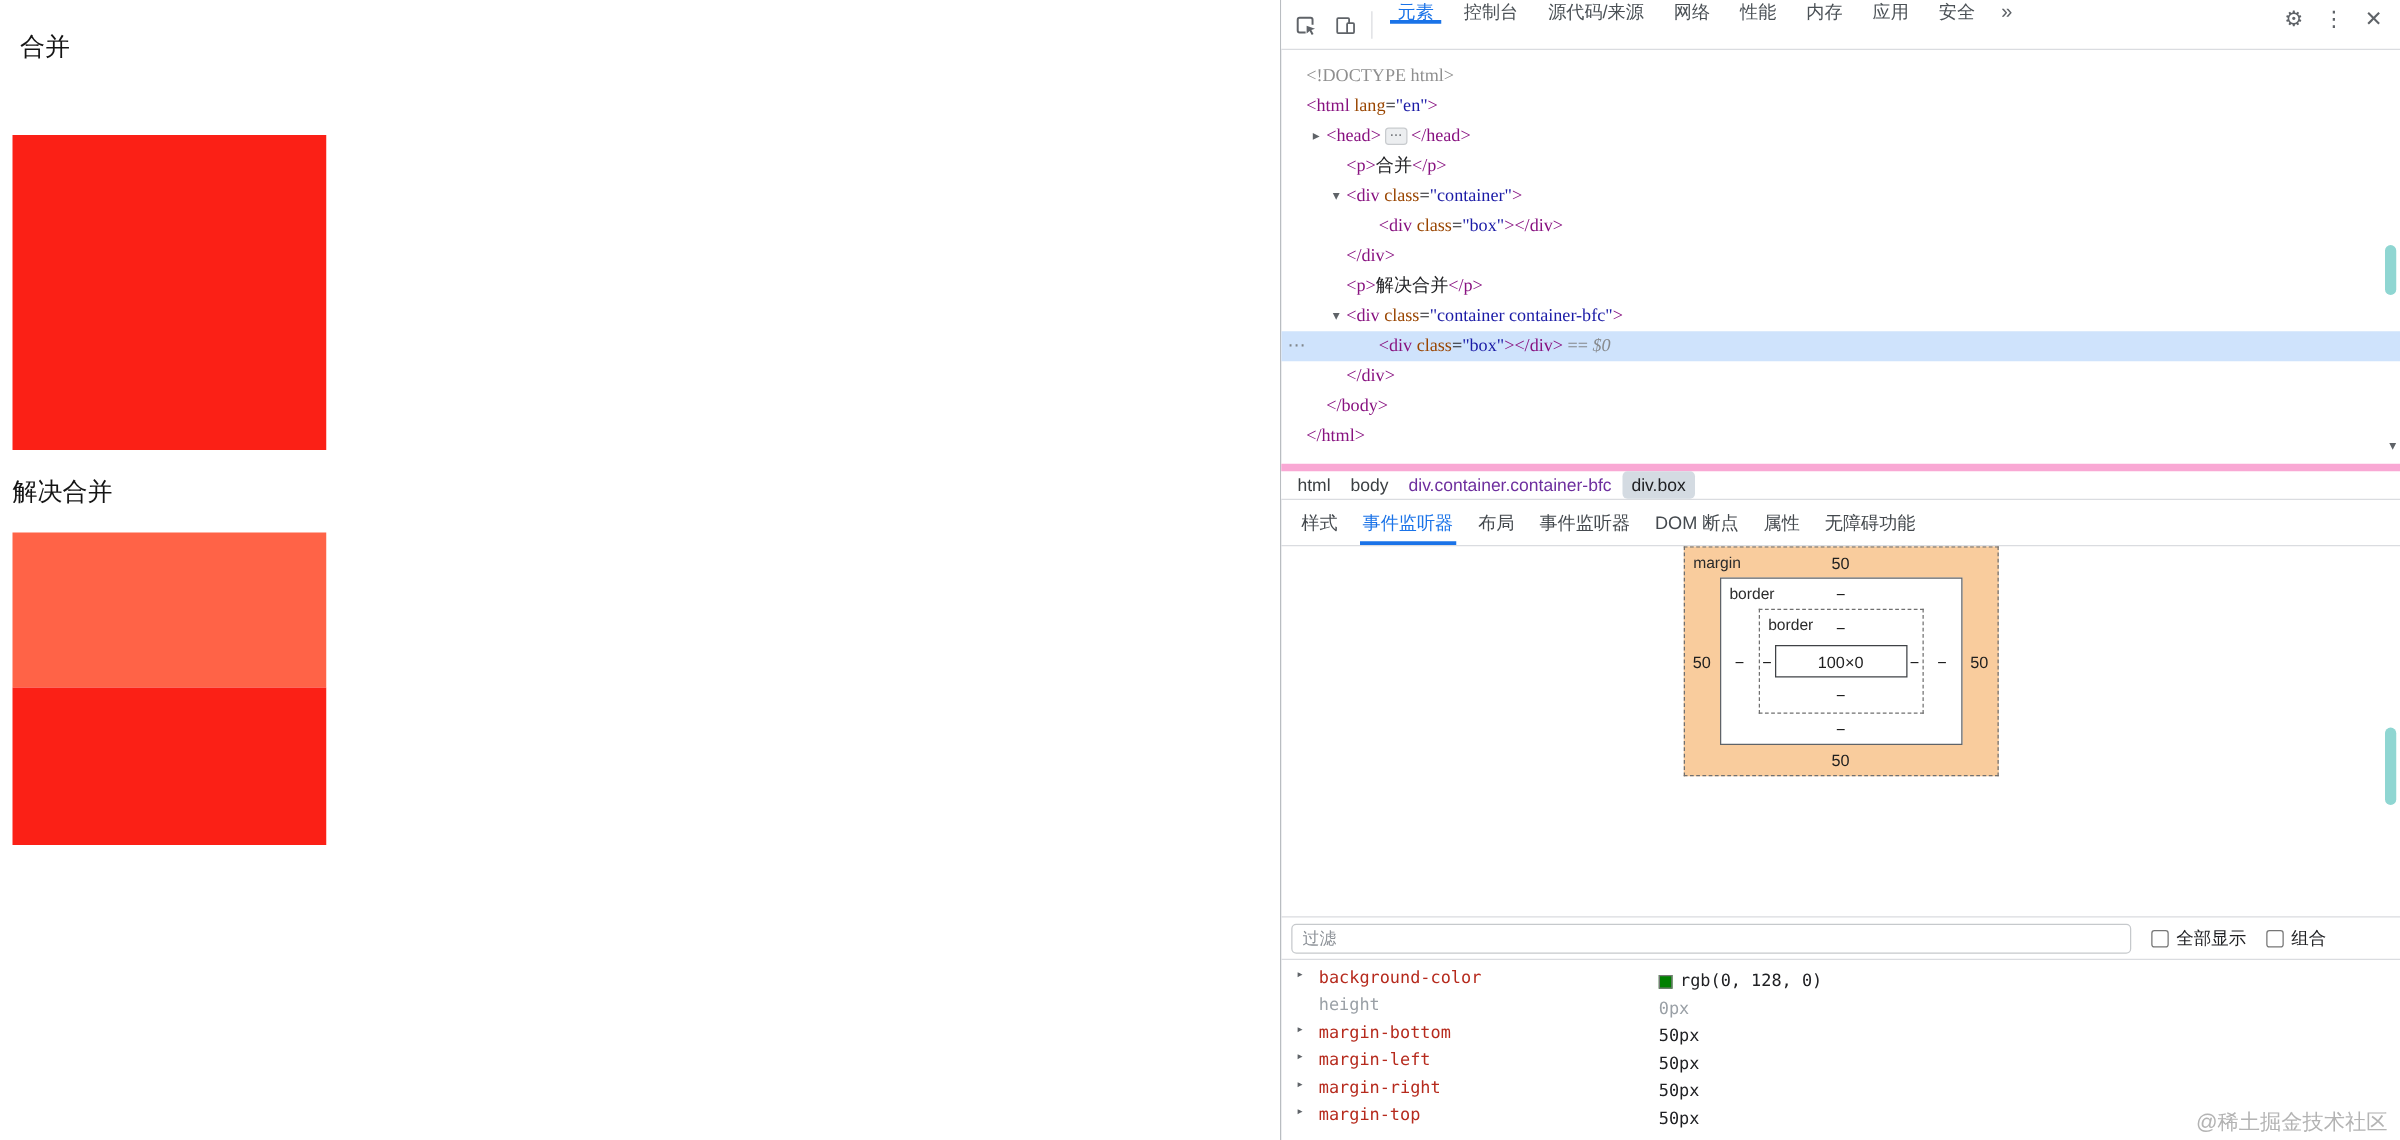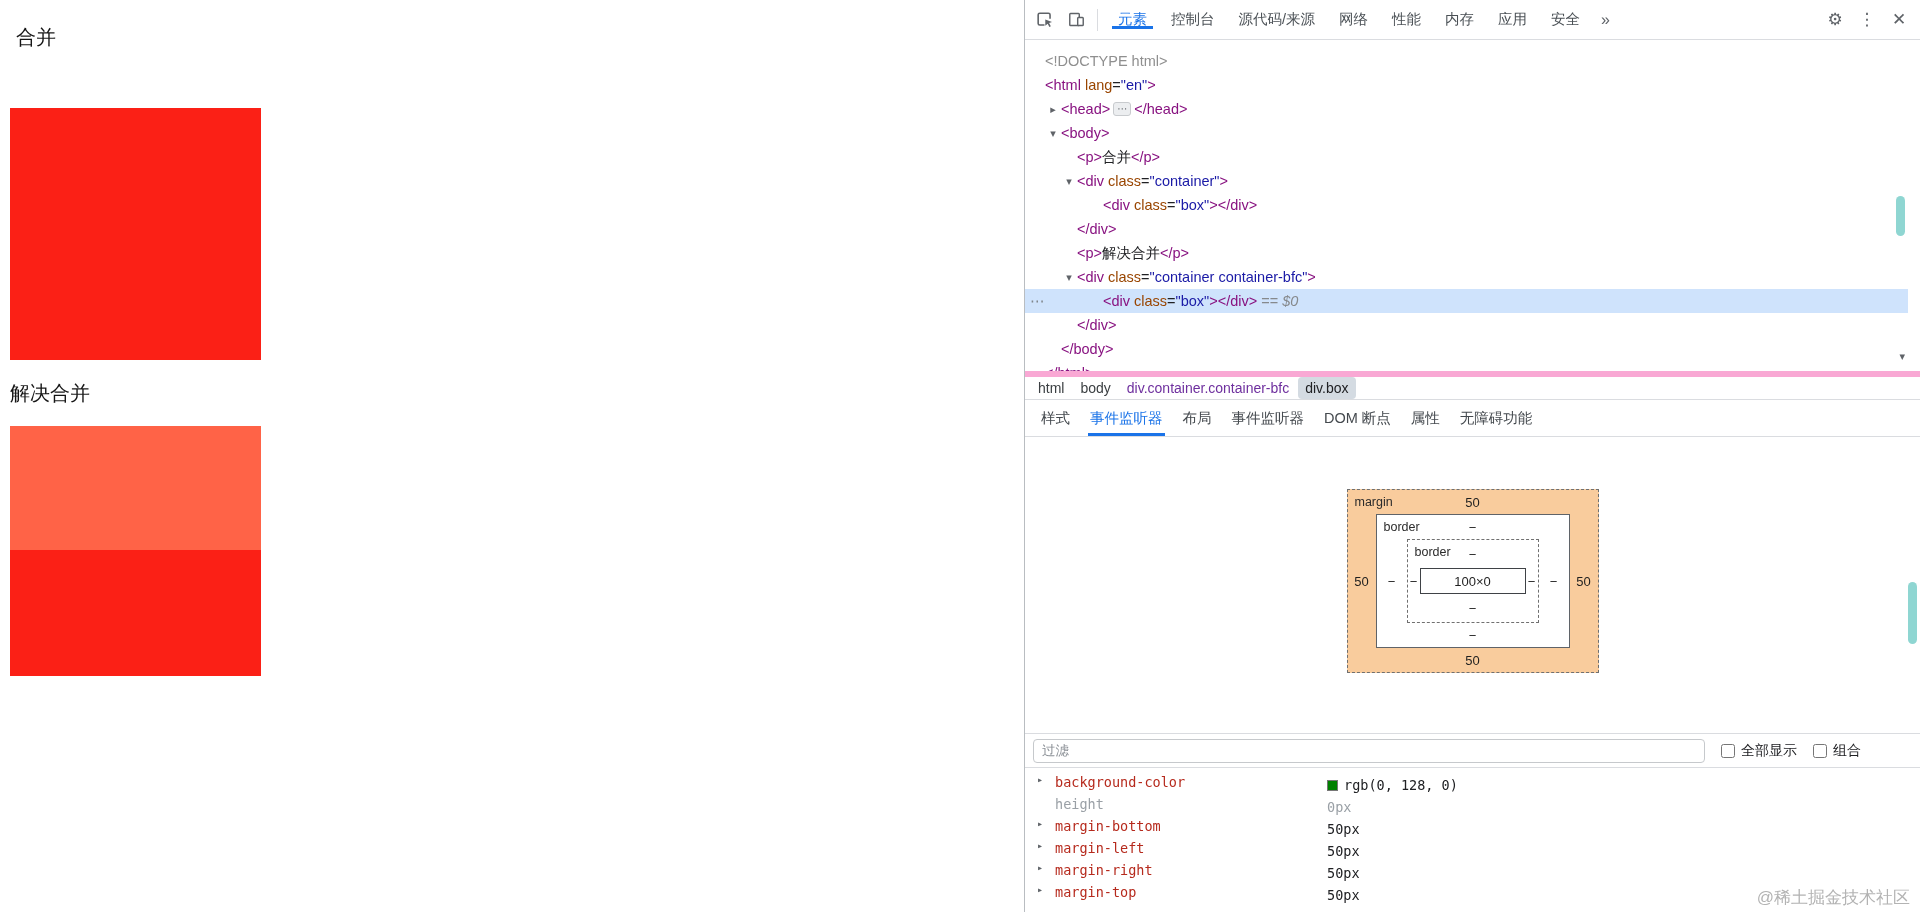--- a/index.html
+++ b/index.html
@@ -14,38 +14,38 @@
   .pbox{position:absolute;left:10px;width:251px}
   #red1{top:108px;height:252px}
   #orangebox{top:426px;height:124px}
   #red2{top:550px;height:126px}
 
   
   .devtools{position:absolute;left:1024px;top:0;width:896px;height:912px;background:#fff;
     border-left:1px solid #b9bdc1}
 
   
-  .dt-toolbar{position:absolute;top:0;left:0;right:0;height:40px;display:flex;align-items:center;
+  .dt-toolbar{position:absolute;top:0;left:0;right:0;height:40px;display:flex;align-items:flex-start;
     border-bottom:1px solid #dadce0;background:#fff}
   .tool-icons{display:flex;align-items:center;padding:0 4px;gap:2px}
   .ticon{width:30px;height:30px;border:none;background:none;display:flex;align-items:center;
     justify-content:center;cursor:pointer}
   .vsep{width:1px;height:22px;background:#dadce0;margin:9px 4px}
   .dt-tabs{display:flex;align-items:stretch}
   .dt-tab{display:flex;align-items:center;padding:0 12px;font-size:14.5px;color:#4b5156;
     position:relative;cursor:pointer;white-space:nowrap}
   .dt-tab.active{color:#1a73e8}
   .dt-tab.active::after{content:"";position:absolute;left:6px;right:6px;bottom:0;height:3px;background:#1a73e8}
   .more-tabs{font-size:16px;color:#5f6368;padding:0 9px;background:none;border:none;cursor:pointer}
   .right-icons{margin-left:auto;display:flex;align-items:center;gap:2px;padding-right:6px}
   .right-icons button{background:none;border:none;font-size:17px;color:#5f6368;width:30px;height:30px;cursor:pointer}
 
   
-  .dt-tree{position:absolute;top:40px;left:0;right:12px;height:331px;overflow:hidden;
-    font-family:Liberation Sans, sans-serif;font-size:14.5px;padding-top:9px}
+  .dt-tree{position:absolute;top:40px;left:0;right:0;height:331px;overflow:hidden;
+    font-family:Liberation Serif, serif;font-size:14.5px;padding-top:9px}
   .code-line{height:24px;line-height:24px;position:relative;white-space:pre;color:#202124}
   .code-line.selected{background:#cfe3fc}
   .tree-arrow{position:absolute;top:0;width:12px;color:#5f6368;font-size:11px;text-align:center;cursor:pointer}
   .tree-arrow.open::before{content:"▾"}
   .tree-arrow.closed::before{content:"▸"}
   .gutter-dots{position:absolute;left:5px;color:#80868b;letter-spacing:-1px}
   .tk-doctype{color:#8f8f8f}
   .tk-tag{color:#881280}
   .tk-attr{color:#994500}
   .tk-val{color:#1a1aa6}
@@ -68,21 +68,21 @@
 
   
   .dt-styletabs{position:absolute;top:400px;left:0;right:0;height:37px;display:flex;align-items:stretch;
     padding:0 6px;border-bottom:1px solid #dadce0;font-size:14.5px;color:#44494e}
   .stab{display:flex;align-items:center;padding:0 10px;position:relative;cursor:pointer;white-space:nowrap}
   .stab.active{color:#1a73e8}
   .stab.active::after{content:"";position:absolute;left:8px;right:8px;bottom:0;height:3px;background:#1a73e8}
 
   
   .dt-computed{position:absolute;top:437px;left:0;right:0;bottom:0;overflow:hidden}
-  .bm-wrap{display:flex;justify-content:center;margin-top:52px;font-size:13px;color:#1f1f1f}
+  .bm-wrap{display:flex;justify-content:center;font-size:13px;color:#1f1f1f}
   .bm-h{height:24px;display:flex;align-items:center;justify-content:center}
   .bm-padding .bm-h{height:28px}
   .bm-mid{display:flex;align-items:center}
   .bm-v{text-align:center}
   .bm-v.vm{width:28px}
   .bm-v.vb{width:30px}
   .bm-v.vp{width:12px}
   .bm-label{position:absolute;left:7px;top:5px;font-size:12.5px;color:#2b2b2b}
   .bm-margin{position:relative;background:#f9cc9d;border:1px dashed #707070}
   .bm-border{position:relative;background:#fff;border:1px solid #5f6368}
@@ -156,21 +156,20 @@
       <button>⋮</button>
       <button>✕</button>
     </div>
   </div>
 
   <div class="dt-tree">
     <div>
         <div class="code-line" style="padding-left: 20px;"><span class="tk-doctype">&lt;!DOCTYPE html&gt;</span></div>
         <div class="code-line" style="padding-left: 20px;"><span class="tk-tag">&lt;html</span><span class="tk-attr"> lang</span><span class="tk-plain">=</span><span class="tk-val">"en"</span><span class="tk-tag">&gt;</span></div>
         <div class="code-line" style="padding-left: 36px;"><span class="tree-arrow closed" style="left: 22px;"></span><span class="tk-tag">&lt;head&gt;</span><span class="tk-ellipsis">⋯</span><span class="tk-tag">&lt;/head&gt;</span></div>
-        <div class="code-line" style="padding-left: 36px;"><span class="tree-arrow open" style="left: 22px;"></span><span class="tk-tag">&lt;body&gt;</span></div>
         <div class="code-line" style="padding-left: 52px;"><span class="tk-tag">&lt;p&gt;</span><span class="tk-text">合并</span><span class="tk-tag">&lt;/p&gt;</span></div>
         <div class="code-line" style="padding-left: 52px;"><span class="tree-arrow open" style="left: 38px;"></span><span class="tk-tag">&lt;div</span><span class="tk-attr"> class</span><span class="tk-plain">=</span><span class="tk-val">"container"</span><span class="tk-tag">&gt;</span></div>
         <div class="code-line" style="padding-left: 78px;"><span class="tk-tag">&lt;div</span><span class="tk-attr"> class</span><span class="tk-plain">=</span><span class="tk-val">"box"</span><span class="tk-tag">&gt;</span><span class="tk-tag">&lt;/div&gt;</span></div>
         <div class="code-line" style="padding-left: 52px;"><span class="tk-tag">&lt;/div&gt;</span></div>
         <div class="code-line" style="padding-left: 52px;"><span class="tk-tag">&lt;p&gt;</span><span class="tk-text">解决合并</span><span class="tk-tag">&lt;/p&gt;</span></div>
         <div class="code-line" style="padding-left: 52px;"><span class="tree-arrow open" style="left: 38px;"></span><span class="tk-tag">&lt;div</span><span class="tk-attr"> class</span><span class="tk-plain">=</span><span class="tk-val">"container container-bfc"</span><span class="tk-tag">&gt;</span></div>
         <div class="code-line selected" style="padding-left: 78px;"><span class="gutter-dots">⋯</span><span class="tk-tag">&lt;div</span><span class="tk-attr"> class</span><span class="tk-plain">=</span><span class="tk-val">"box"</span><span class="tk-tag">&gt;</span><span class="tk-tag">&lt;/div&gt;</span><span class="tk-eq"> == </span><span class="tk-dollar">$0</span></div>
         <div class="code-line" style="padding-left: 52px;"><span class="tk-tag">&lt;/div&gt;</span></div>
         <div class="code-line" style="padding-left: 36px;"><span class="tk-tag">&lt;/body&gt;</span></div>
         <div class="code-line" style="padding-left: 20px;"><span class="tk-tag">&lt;/html&gt;</span></div>

